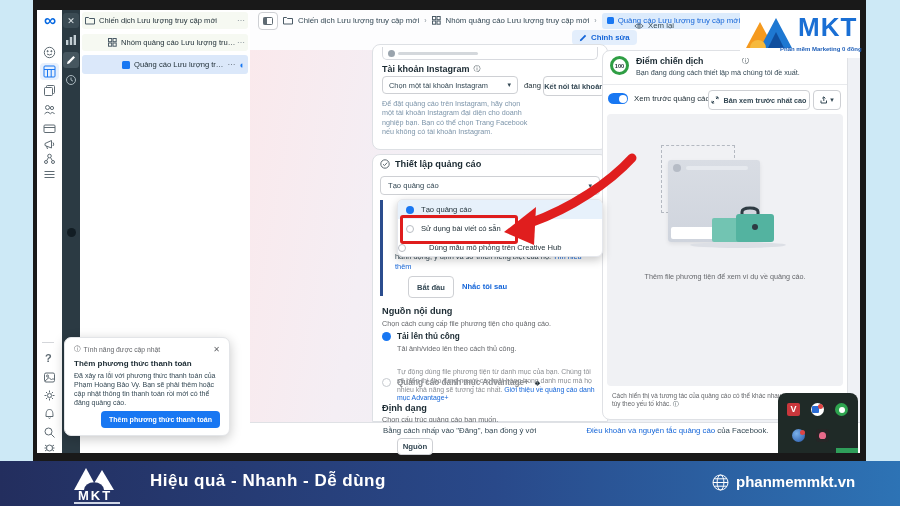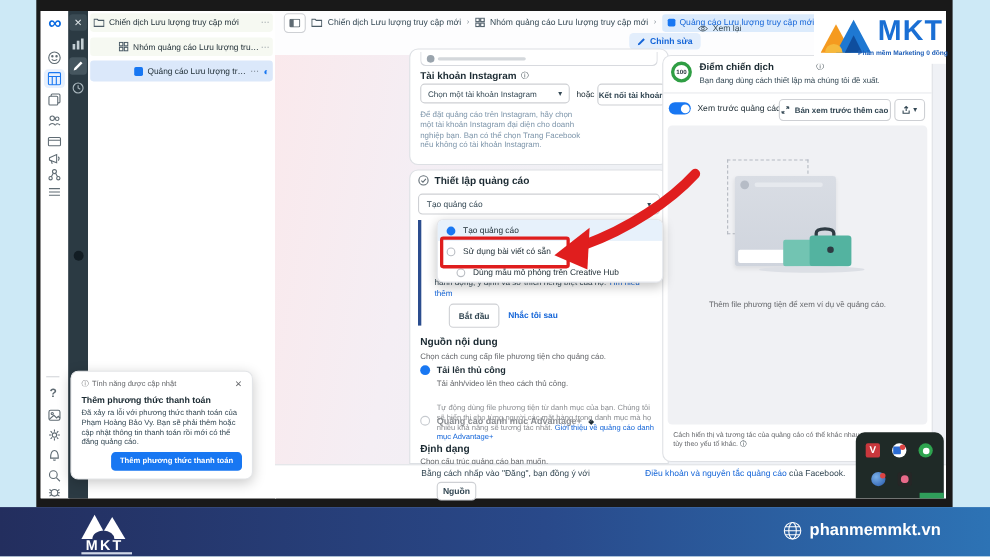--- a/index.html
+++ b/index.html
@@ -234,21 +234,21 @@
   <span style="width:80px;height:3px;background:#d4d8dc;border-radius:2px;"></span>
 </div>
 <div class="a row" style="left:382px;top:64px;gap:4px;">
   <span style="font-size:9px;font-weight:bold;color:#1c2b33;">Tài khoản Instagram</span>
   <span style="font-size:7px;color:#1c2b33;">ⓘ</span>
 </div>
 <div class="a row" style="left:382px;top:76px;width:136px;height:18px;border:1px solid #ced0d4;border-radius:4px;box-sizing:border-box;padding:0 6px;justify-content:space-between;background:#fff;">
   <span style="font-size:7.4px;color:#344854;">Chọn một tài khoản Instagram</span>
   <span style="font-size:7px;color:#344854;">▾</span>
 </div>
-<span class="a" style="left:524px;top:81px;font-size:7.6px;color:#1c2b33;">hoặc</span>
+<span class="a" style="left:524px;top:81px;font-size:7.6px;color:#1c2b33;">đang</span>
 <div class="a btn" style="left:543px;top:76px;width:60px;height:18px;font-size:7.4px;">
     <span>Kết nối tài khoản</span>
   </div>
 <div class="a" style="left:382px;top:99px;width:152px;font-size:7.2px;line-height:9.4px;color:#7d95aa;">Để đặt quảng cáo trên Instagram, hãy chọn một tài khoản Instagram đại diện cho doanh nghiệp bạn. Bạn có thể chọn Trang Facebook nếu không có tài khoản Instagram.</div>
 
 <div class="a" style="left:372px;top:154px;width:236px;height:268px;background:#fff;border:1px solid #dde0e4;border-radius:8px 8px 0 0;box-sizing:border-box;"></div>
 <div class="a row" style="left:380px;top:159px;gap:5px;">
   <span class="ic">
       <svg width="10" height="10" viewBox="0 0 10 10" stroke="#5f6b73" fill="none">
         <circle cx="5" cy="5" r="4.2"></circle>
@@ -272,21 +272,21 @@
 
 <div class="a" style="left:397px;top:199px;width:204px;height:56px;background:#fff;border:1px solid #e4e6eb;border-radius:6px;box-shadow:0 3px 10px rgba(0,0,0,0.22);z-index:20;overflow:hidden;">
   <div class="row" style="height:19px;background:#e7f1fb;padding:0 8px;gap:7px;">
     <span class="radio" style="width:8px;height:8px;background:#1877f2;"></span>
     <span style="font-size:7.6px;color:#1c2b33;">Tạo quảng cáo</span>
   </div>
   <div class="row" style="height:19px;padding:0 8px;gap:7px;">
     <span class="radio" style="width:8px;height:8px;border:1px solid #b9bdc3;background:#fff;"></span>
     <span style="font-size:7.6px;color:#1c2b33;">Sử dụng bài viết có sẵn</span>
   </div>
-  <div class="row" style="height:19px;padding:0 17px;gap:7px;">
+  <div class="row" style="height:19px;padding:0 0;gap:23px;">
     <span class="radio" style="width:8px;height:8px;border:1px solid #b9bdc3;background:#fff;"></span>
     <span style="font-size:7.6px;color:#1c2b33;">Dùng mẫu mô phỏng trên Creative Hub</span>
   </div>
 </div>
 
 <div class="a" style="left:400px;top:215px;width:112px;height:23px;border:3px solid #df1d1d;border-radius:3px;z-index:40;"></div>
 <svg class="a" style="left:470px;top:110px;z-index:41;pointer-events:none;" width="200" height="150" viewBox="0 0 200 150">
   <path d="M162 48 C140 72, 102 98, 60 113" stroke="#e01e1e" stroke-width="9" fill="none" stroke-linecap="round"></path>
   <polygon points="34,122 66,97 64,135" fill="#e01e1e"></polygon>
 </svg>
@@ -318,21 +318,21 @@
 <div class="a" style="left:608px;top:93px;width:20px;height:11px;background:#1877f2;border-radius:6px;">
   <span style="position:absolute;right:1.5px;top:1.5px;width:8px;height:8px;background:#fff;border-radius:50%;"></span>
 </div>
 <span class="a" style="left:634px;top:94px;font-size:7.8px;color:#1c2b33;">Xem trước quảng cáo</span>
 <div class="a btn" style="left:708px;top:90px;width:100px;height:18px;font-size:7.2px;gap:4px;">
   <span class="ic">
       <svg width="8" height="8" viewBox="0 0 8 8" stroke="#344854" fill="none">
         <path d="M1 7 L3 5 M1 7 V4.8 M1 7 H3.2 M7 1 L5 3 M7 1 V3.2 M7 1 H4.8"></path>
       </svg>
     </span>
-  <span>Bản xem trước thêm cao</span>
+  <span>Bản xem trước nhất cao</span>
 </div>
 <div class="a btn" style="left:813px;top:90px;width:26px;height:18px;font-size:7px;gap:2px;font-weight:normal;">
   <span class="ic">
       <svg width="8" height="8" viewBox="0 0 8 8" stroke="#344854" fill="none">
         <path d="M1 4.5 V7 H6.5 V4.5 M3.8 5 V1 M2.2 2.4 L3.8 0.8 L5.4 2.4"></path>
       </svg>
     </span>
   <span>▾</span>
 </div>
 <div class="a" style="left:607px;top:114px;width:236px;height:272px;background:#f0f1f4;border-radius:4px;"></div>
@@ -392,20 +392,21 @@
 <div class="a" style="left:836px;top:448px;width:22px;height:5px;background:#2f9e5a;z-index:46;"></div>
 
 <div class="a" style="left:0;top:461px;width:900px;height:45px;background:linear-gradient(90deg,#232e5e 0%,#29498a 55%,#2d73b5 100%);z-index:60;">
   <svg class="a" style="left:72px;top:3px;" width="50" height="26" viewBox="0 0 50 26">
     <polygon points="2,26 14,4 26,26" fill="#ffffff"></polygon>
     <polygon points="18,26 30,6 42,26" fill="#ffffff"></polygon>
     <path d="M12 26 a9 7 0 0 1 20 0 Z" fill="#233061"></path>
   </svg>
   <span class="a" style="left:78px;top:27px;font-size:13px;font-weight:bold;color:#fff;letter-spacing:2px;">MKT</span>
   <span class="a" style="left:74px;top:41px;width:46px;height:2px;background:#cfd6e6;"></span>
+  <span class="a" style="left:150px;top:10px;font-size:17px;font-weight:bold;color:#fff;letter-spacing:0.5px;">Hiệu quả - Nhanh - Dễ dùng</span>
   <span class="a ic" style="left:712px;top:13px;">
       <svg width="17" height="17" viewBox="0 0 17 17" stroke="#fff" fill="none">
         <circle cx="8.5" cy="8.5" r="7.5"></circle>
         <ellipse cx="8.5" cy="8.5" rx="3.4" ry="7.5"></ellipse>
         <line x1="1" y1="8.5" x2="16" y2="8.5"></line>
         <line x1="2" y1="4.8" x2="15" y2="4.8"></line>
         <line x1="2" y1="12.2" x2="15" y2="12.2"></line>
       </svg>
     </span>
   <span class="a" style="left:736px;top:12px;font-size:15px;font-weight:bold;color:#fff;">phanmemmkt.vn</span>

